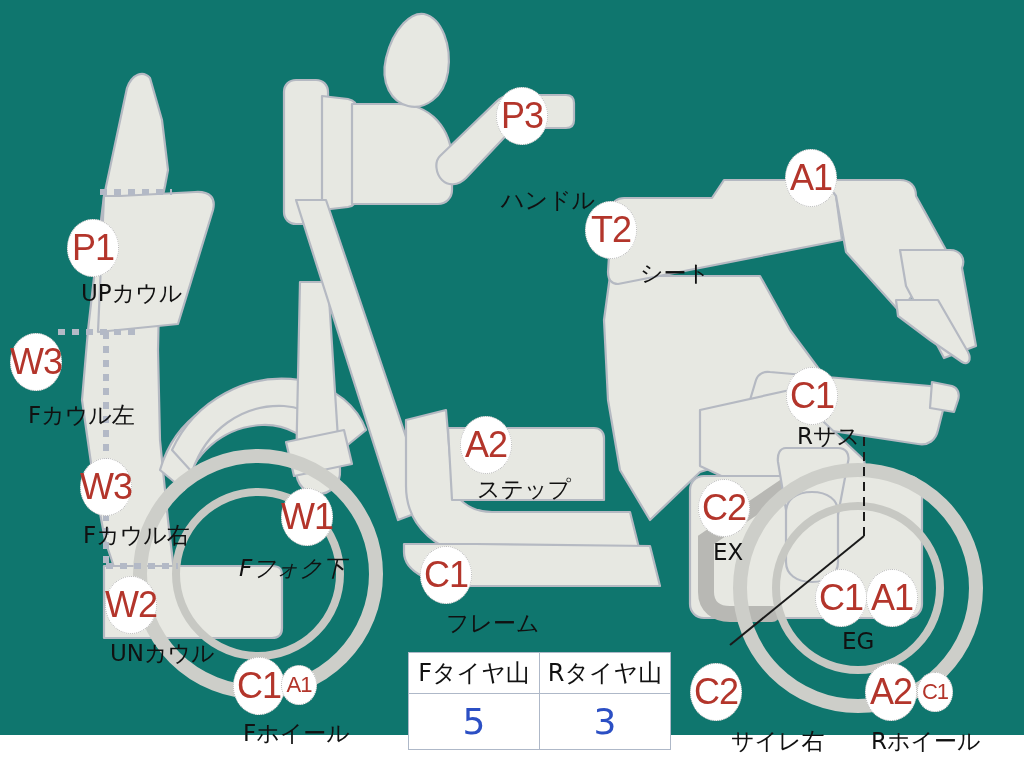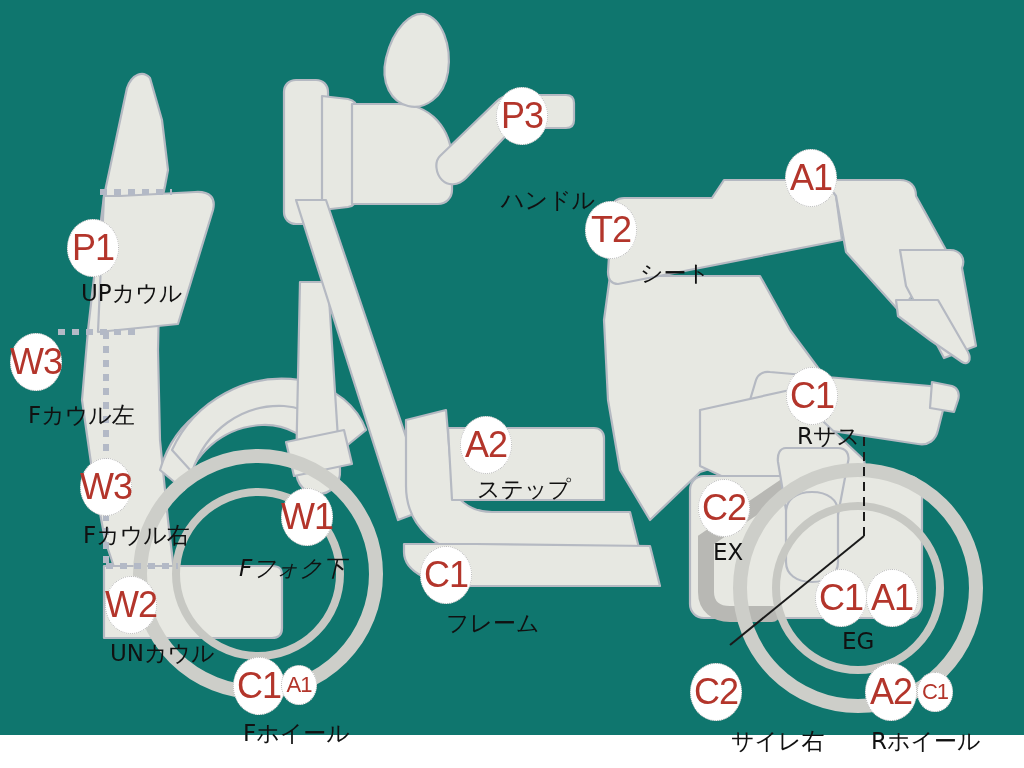--- a/index.html
+++ b/index.html
@@ -210,14 +210,26 @@
   <div class="caption" style="left:83px;top:524px;">Fカウル右</div>
   <div class="caption" style="left:713px;top:541px;">EX</div>
   <div class="caption" style="left:239px;top:557px;font-style:italic;">Fフォク下</div>
   <div class="caption" style="left:446px;top:612px;">フレーム</div>
   <div class="caption" style="left:110px;top:642px;">UNカウル</div>
   <div class="caption" style="left:842px;top:630px;">EG</div>
   <div class="caption" style="left:243px;top:722px;">Fホイール</div>
   <div class="caption" style="left:731px;top:730px;">サイレ右</div>
   <div class="caption" style="left:871px;top:730px;">Rホイール</div>
 
+  <table class="tire-table">
+    <tbody>
+        <tr>
+      <th>Fタイヤ山</th>
+      <th>Rタイヤ山</th>
+    </tr>
+    <tr>
+      <td>5</td>
+      <td>3</td>
+    </tr>
+  </tbody>
+    </table>
 
 </div>
 
 </body></html>

